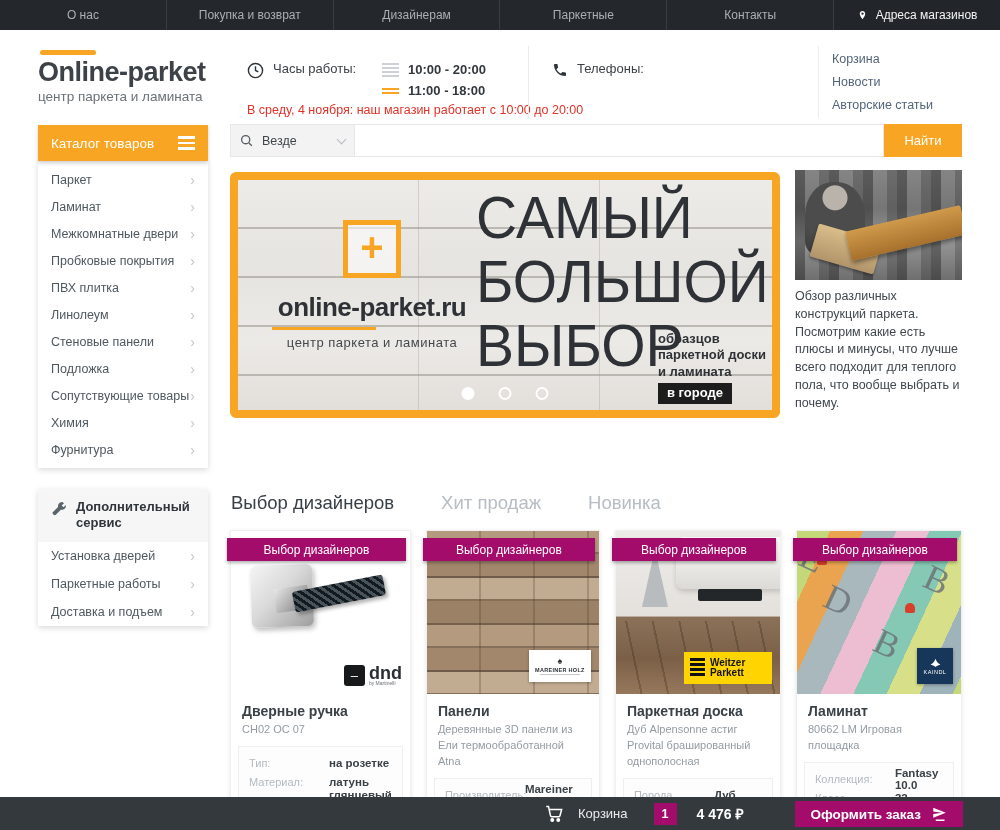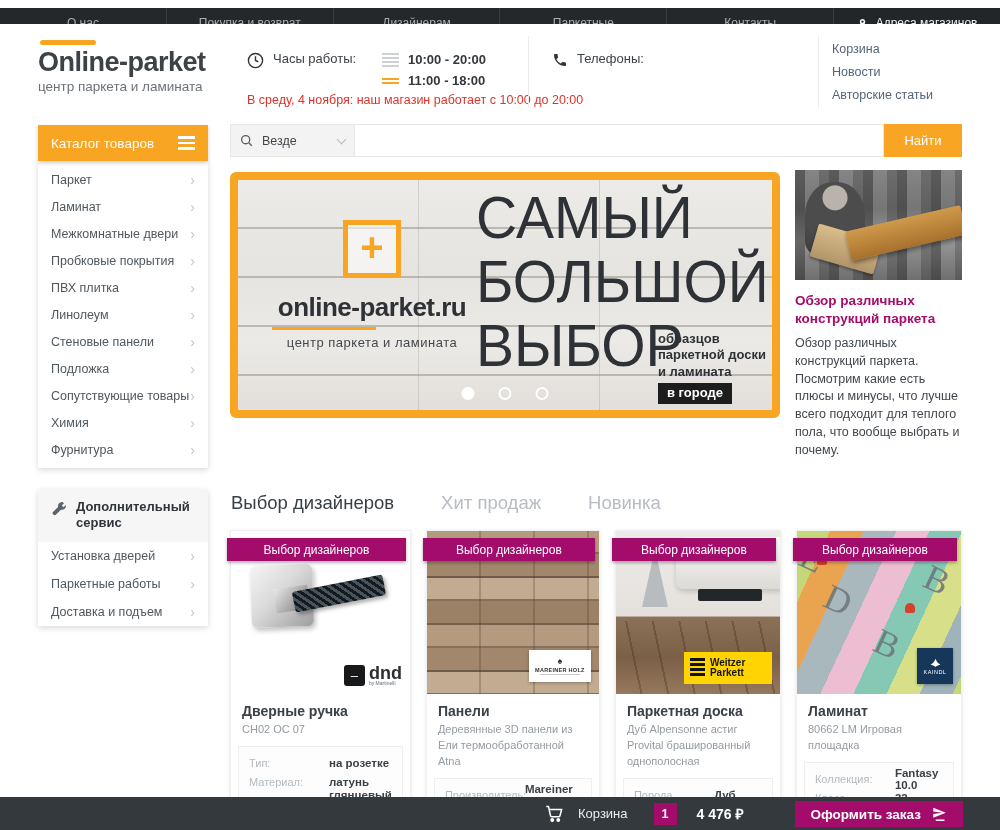--- a/index.html
+++ b/index.html
@@ -1,27 +1,27 @@
 <!DOCTYPE html>
 <html><head>
 <meta charset="utf-8">
 <style>
   * { margin:0; padding:0; box-sizing:border-box; }
   html,body { width:1000px; height:830px; }
   body { font-family:"Liberation Sans", sans-serif; background:#fff; }
   #page { position:relative; width:1000px; height:830px; overflow:hidden; background:#fff; }
 
   
-  .topnav { position:absolute; top:8px; left:0; width:1000px; height:30px; background:#24282c; display:flex; }
+  .topnav { position:absolute; top:0; left:0; width:1000px; height:30px; background:#24282c; display:flex; }
   .topnav-item { flex:1; display:flex; align-items:center; justify-content:center; font-size:12px; color:#a9afb5; border-right:1px solid #383e44; cursor:pointer; }
   .topnav-item:last-child { border-right:none; color:#f2f3f4; gap:8px; background:#22262a; }
   .pin-ic { width:11px; height:15px; }
 
   
-  .header { position:absolute; top:24px; left:0; width:1000px; height:95px; background:#fff; }
+  .header { position:absolute; top:34px; left:0; width:1000px; height:95px; background:#fff; }
   .logo { position:absolute; left:38px; top:16px; }
   .logo-bar { width:56px; height:5px; background:#f7a522; border-radius:3px; margin-left:2px; }
   .logo-title { font-size:27px; font-weight:bold; color:#3c4247; letter-spacing:-0.5px; margin-top:2px; }
   .logo-sub { font-size:13.5px; color:#6b7177; margin-top:1px; }
 
   .hours { position:absolute; left:247px; top:27px; display:flex; align-items:flex-start; }
   .clock-ic { width:17px; height:17px; margin-right:9px; margin-top:1px; }
   .hours-label { font-size:13px; color:#3c4247; }
   .sched { position:absolute; left:382px; top:25px; }
   .sched-row { display:flex; align-items:center; height:21px; }
@@ -347,21 +347,20 @@
       <div class="dot"></div>
     </div>
   </div>
 
   <div class="article">
     <div class="article-img">
       <div class="art-person"></div>
       <div class="art-plank2"></div>
       <div class="art-plank1"></div>
     </div>
-    <div class="article-title">Обзор различных конструкций паркета</div>
     <div class="article-text">Обзор различных конструкций паркета. Посмотрим какие есть плюсы и минусы, что лучше всего подходит для теплого пола, что вообще выбрать и почему.</div>
   </div>
 
   <div class="tabs">
     <div class="tab active">Выбор дизайнеров</div>
     <div class="tab inactive">Хит продаж</div>
     <div class="tab inactive">Новинка</div>
   </div>
 
   <div class="grid">

